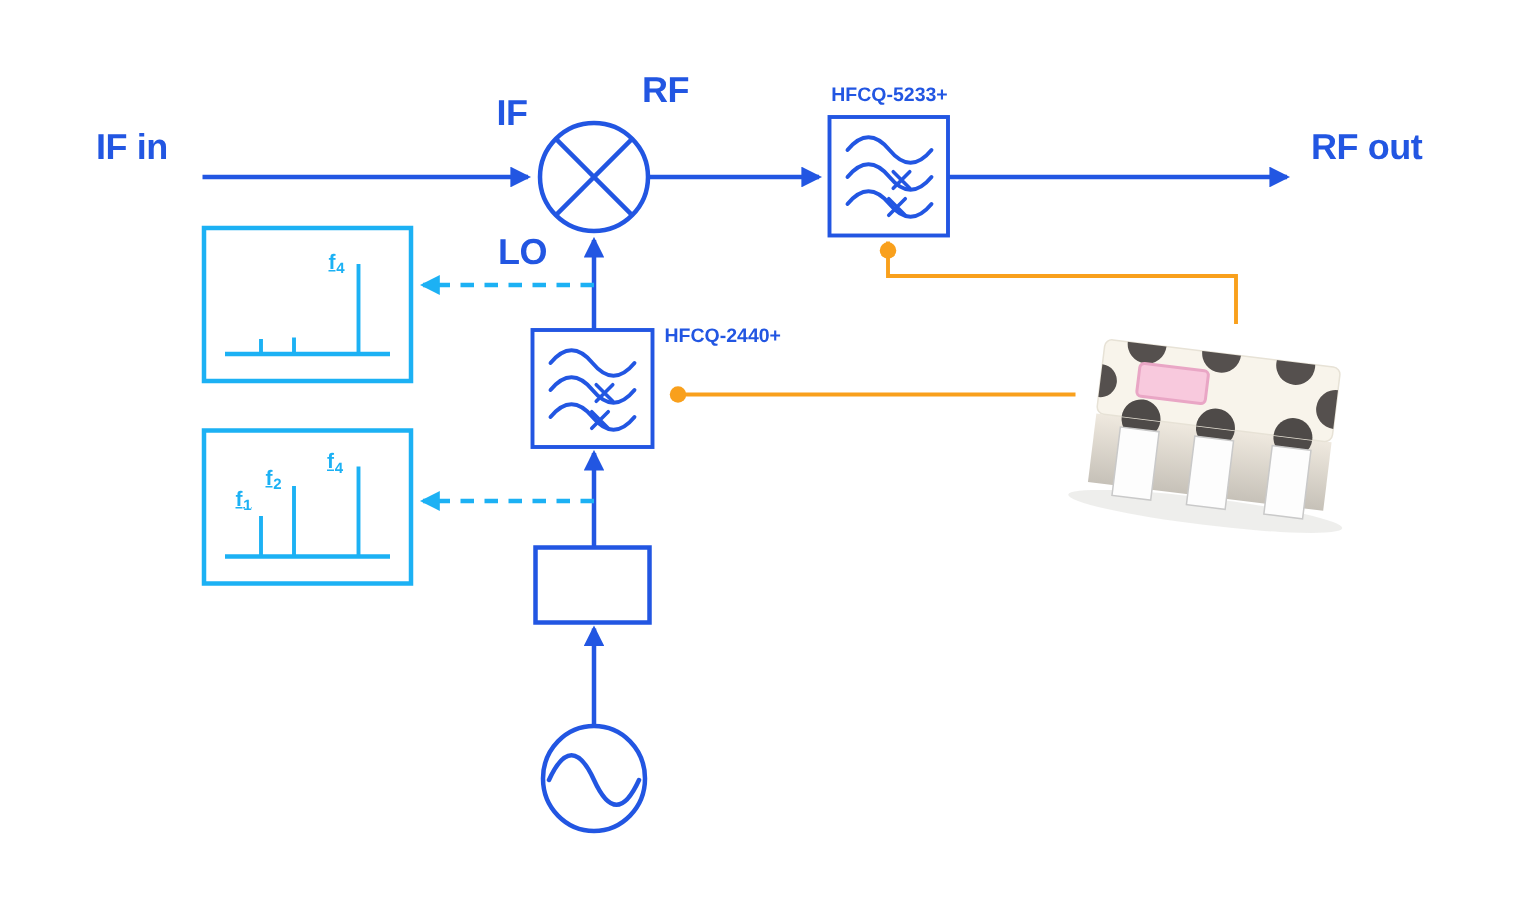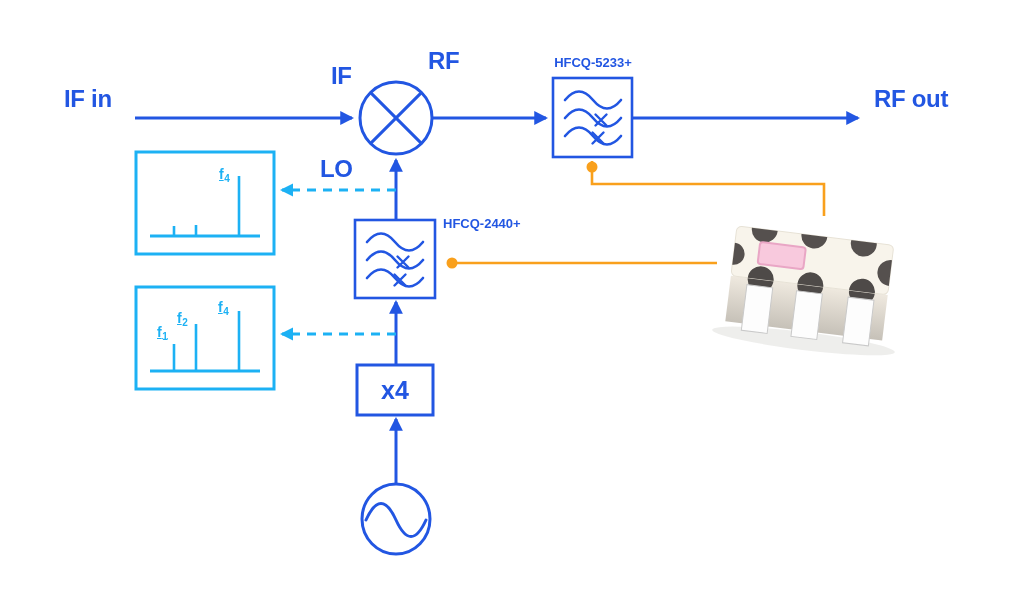--- a/index.html
+++ b/index.html
@@ -135,24 +135,23 @@
 
       <rect x="17" y="57" width="26" height="46" fill="#fdfdfd" stroke="#c9c9c9" stroke-width="1"></rect>
       <rect x="67" y="57" width="26" height="46" fill="#fdfdfd" stroke="#c9c9c9" stroke-width="1"></rect>
       <rect x="119" y="57" width="26" height="46" fill="#fdfdfd" stroke="#c9c9c9" stroke-width="1"></rect>
     </g>
   </svg>
 
   <span class="lbl big" style="left:64px;top:86px">IF in</span>
   <span class="lbl big" style="left:331px;top:63px">IF</span>
   <span class="lbl big" style="left:428px;top:48px">RF</span>
-  <span class="lbl big" style="left:320px;top:156px">LO</span>
+  <span class="lbl big" style="left:332px;top:156px">LO</span>
   <span class="lbl big" style="left:874px;top:86px">RF out</span>
   <span class="lbl part" style="left:551px;top:56px;width:84px;text-align:center">HFCQ-5233+</span>
   <span class="lbl part" style="left:443px;top:217px">HFCQ-2440+</span>
-  <div class="lbl mult" style="left:357px;top:365px;width:76px;height:50px">x4</div>
 
   <span class="flabel" style="left:219px;top:167px"><span>f</span><sub>4</sub></span>
   <span class="flabel" style="left:157px;top:325px"><span>f</span><sub>1</sub></span>
   <span class="flabel" style="left:177px;top:311px"><span>f</span><sub>2</sub></span>
   <span class="flabel" style="left:218px;top:300px"><span>f</span><sub>4</sub></span>
 
 </div>
 
 </body></html>

